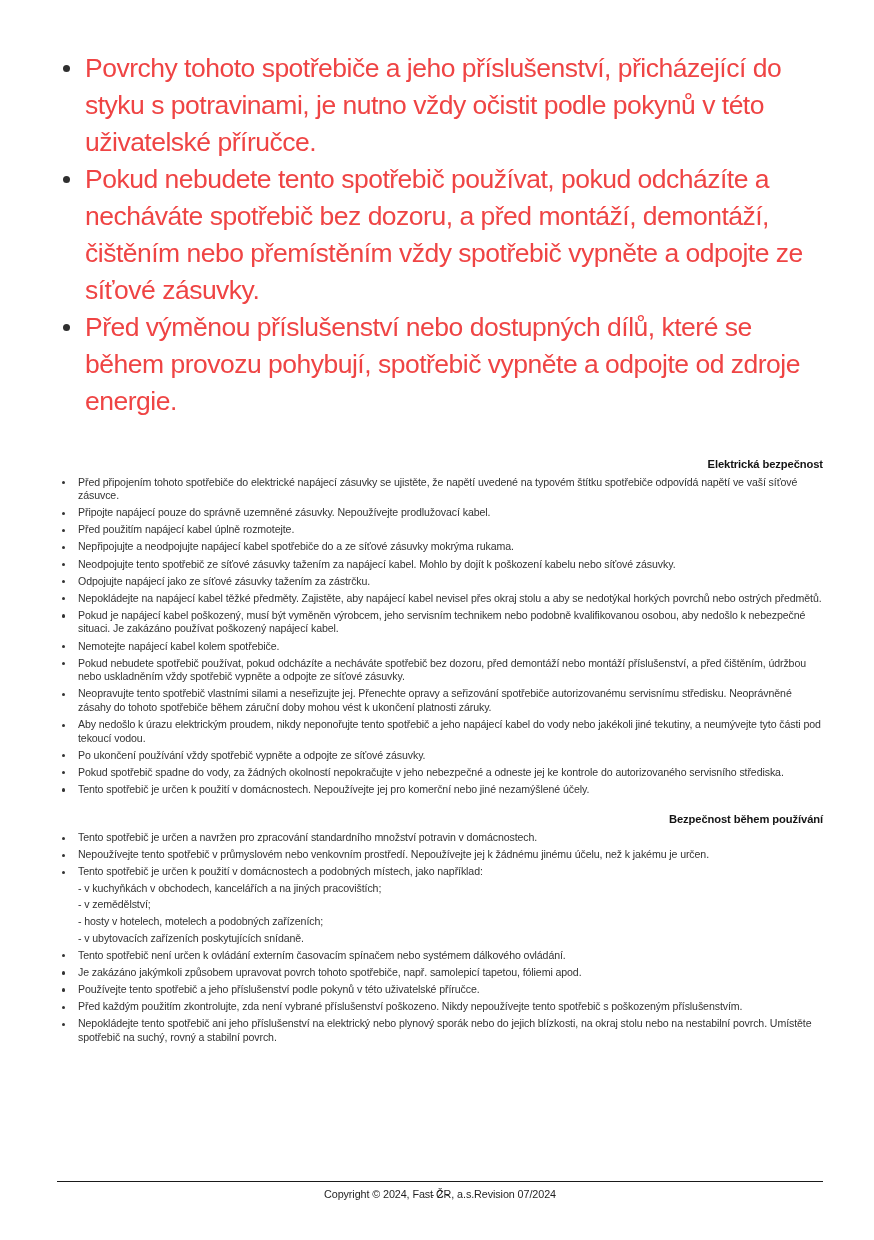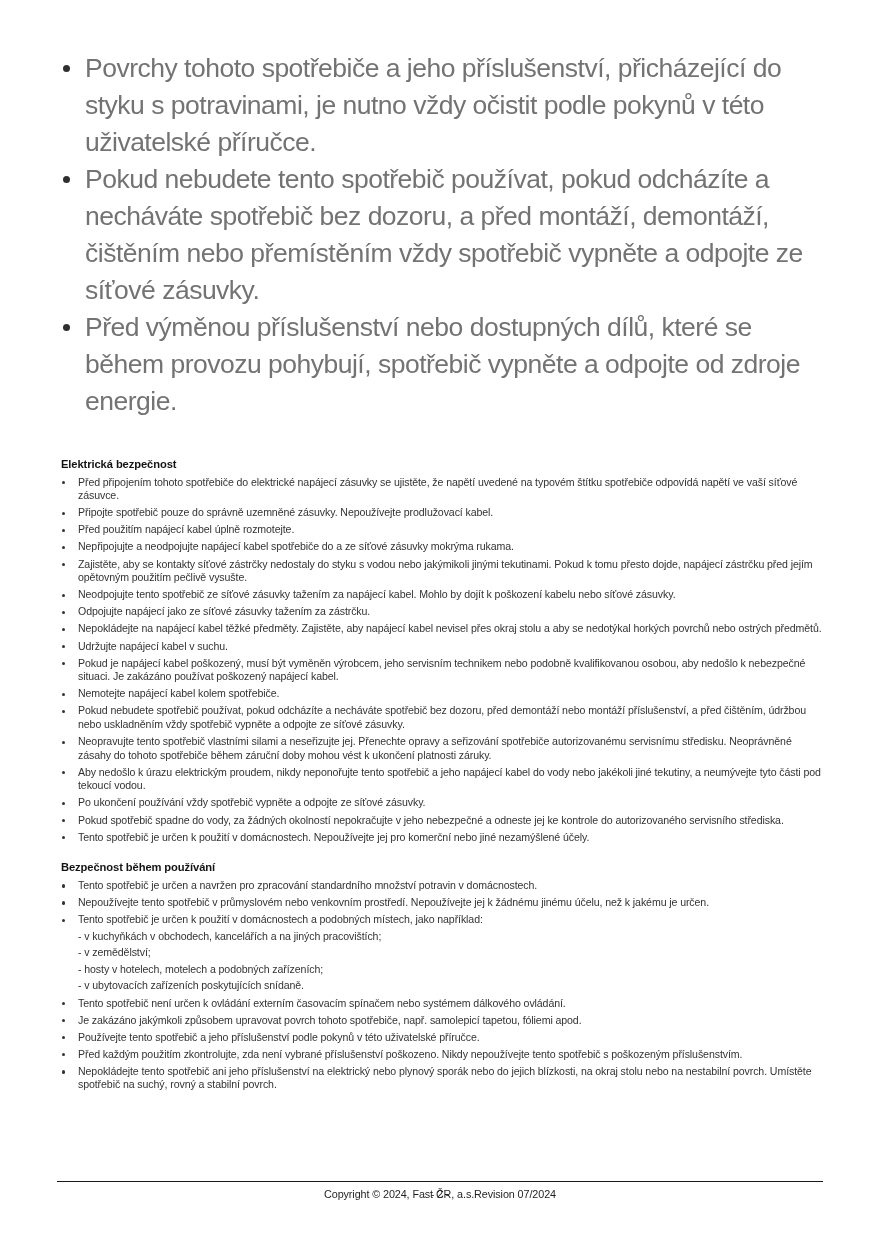--- a/index.html
+++ b/index.html
@@ -24,21 +24,21 @@
     position: absolute;
     top: 50px;
     left: 57px;
     width: 766px;
     margin: 0;
     padding: 0;
     list-style: none;
     font-size: 26.5px;
     line-height: 37px;
     letter-spacing: -0.5px;
-    color: #737373;
+    color: #ef4444;
   }
   .intro li {
     position: relative;
     padding-left: 28px;
   }
   .intro li::before {
     content: "";
     position: absolute;
     left: 6px;
     top: 15px;
@@ -55,21 +55,22 @@
     width: 766px;
     font-size: 10.6px;
     line-height: 13.6px;
     color: #333333;
     letter-spacing: -0.1px;
   }
   .sec-heading {
     font-weight: bold;
     font-size: 11.2px;
     color: #141414;
-    margin: 0 0 4px 4px;
+    margin: 0 0 4px 16px;
+    text-align: right;
   }
   .sec-list {
     list-style: none;
     margin: 0 0 17px 0;
     padding: 0;
   }
   .sec-list li {
     position: relative;
     padding-left: 21px;
     margin-bottom: 3.5px;
@@ -122,28 +123,26 @@
   <ul class="intro">
       <li>Povrchy tohoto spotřebiče a jeho příslušenství, přicházející do styku s potravinami, je nutno vždy očistit podle pokynů v této uživatelské příručce.</li>
       <li>Pokud nebudete tento spotřebič používat, pokud odcházíte a necháváte spotřebič bez dozoru, a před montáží, demontáží, čištěním nebo přemístěním vždy spotřebič vypněte a odpojte ze síťové zásuvky.</li>
       <li>Před výměnou příslušenství nebo dostupných dílů, které se během provozu pohybují, spotřebič vypněte a odpojte od zdroje energie.</li>
     </ul>
 
   <div class="sections">
       <div class="sec-heading">Elektrická bezpečnost</div>
       <ul class="sec-list">
         <li><span>Před připojením tohoto spotřebiče do elektrické napájecí zásuvky se ujistěte, že napětí uvedené na typovém štítku spotřebiče odpovídá napětí ve vaší síťové zásuvce.</span></li>
-        <li><span>Připojte spotřebič pouze do správně uzemněné zásuvky. Nepoužívejte prodlužovací kabel.</span></li>
+        <li><span>Připojte napájecí pouze do správně uzemněné zásuvky. Nepoužívejte prodlužovací kabel.</span></li>
         <li><span>Před použitím napájecí kabel úplně rozmotejte.</span></li>
         <li><span>Nepřipojujte a neodpojujte napájecí kabel spotřebiče do a ze síťové zásuvky mokrýma rukama.</span></li>
-        <li><span>Zajistěte, aby se kontakty síťové zástrčky nedostaly do styku s vodou nebo jakýmikoli jinými tekutinami. Pokud k tomu přesto dojde, napájecí zástrčku před jejím opětovným použitím pečlivě vysušte.</span></li>
         <li><span>Neodpojujte tento spotřebič ze síťové zásuvky tažením za napájecí kabel. Mohlo by dojít k poškození kabelu nebo síťové zásuvky.</span></li>
         <li><span>Odpojujte napájecí jako ze síťové zásuvky tažením za zástrčku.</span></li>
         <li><span>Nepokládejte na napájecí kabel těžké předměty. Zajistěte, aby napájecí kabel nevisel přes okraj stolu a aby se nedotýkal horkých povrchů nebo ostrých předmětů.</span></li>
-        <li><span>Udržujte napájecí kabel v suchu.</span></li>
         <li><span>Pokud je napájecí kabel poškozený, musí být vyměněn výrobcem, jeho servisním technikem nebo podobně kvalifikovanou osobou, aby nedošlo k nebezpečné situaci. Je zakázáno používat poškozený napájecí kabel.</span></li>
         <li><span>Nemotejte napájecí kabel kolem spotřebiče.</span></li>
         <li><span>Pokud nebudete spotřebič používat, pokud odcházíte a necháváte spotřebič bez dozoru, před demontáží nebo montáží příslušenství, a před čištěním, údržbou nebo uskladněním vždy spotřebič vypněte a odpojte ze síťové zásuvky.</span></li>
         <li><span>Neopravujte tento spotřebič vlastními silami a neseřizujte jej. Přenechte opravy a seřizování spotřebiče autorizovanému servisnímu středisku. Neoprávněné zásahy do tohoto spotřebiče během záruční doby mohou vést k ukončení platnosti záruky.</span></li>
         <li><span>Aby nedošlo k úrazu elektrickým proudem, nikdy neponořujte tento spotřebič a jeho napájecí kabel do vody nebo jakékoli jiné tekutiny, a neumývejte tyto části pod tekoucí vodou.</span></li>
         <li><span>Po ukončení používání vždy spotřebič vypněte a odpojte ze síťové zásuvky.</span></li>
         <li><span>Pokud spotřebič spadne do vody, za žádných okolností nepokračujte v jeho nebezpečné a odneste jej ke kontrole do autorizovaného servisního střediska.</span></li>
         <li><span>Tento spotřebič je určen k použití v domácnostech. Nepoužívejte jej pro komerční nebo jiné nezamýšlené účely.</span></li>
       </ul>
       <div class="sec-heading">Bezpečnost během používání</div>

